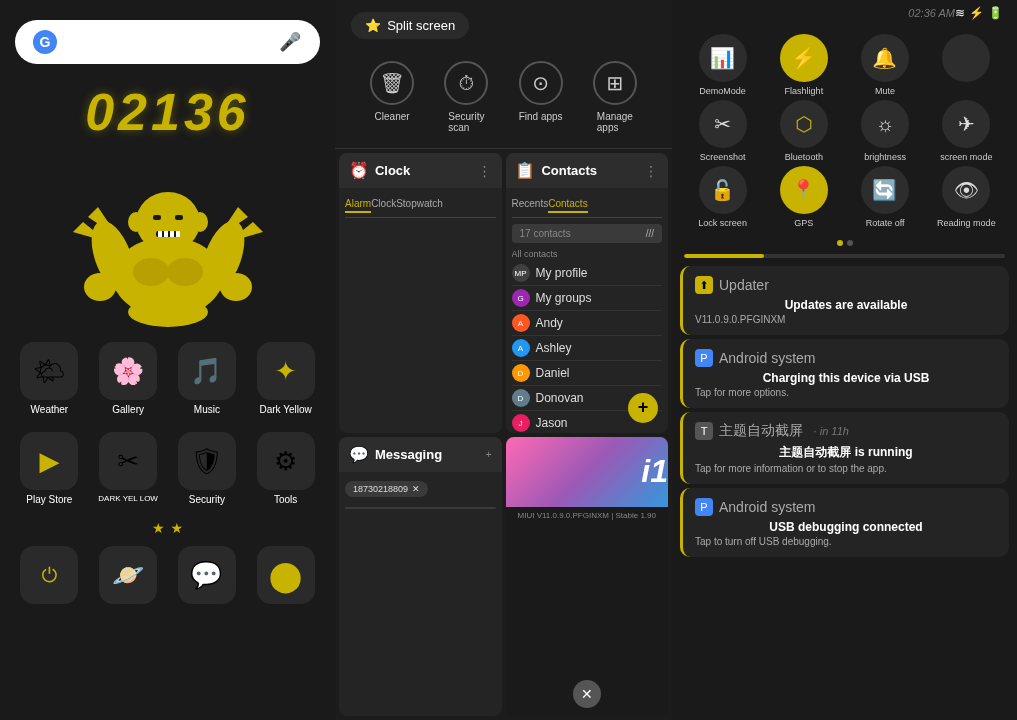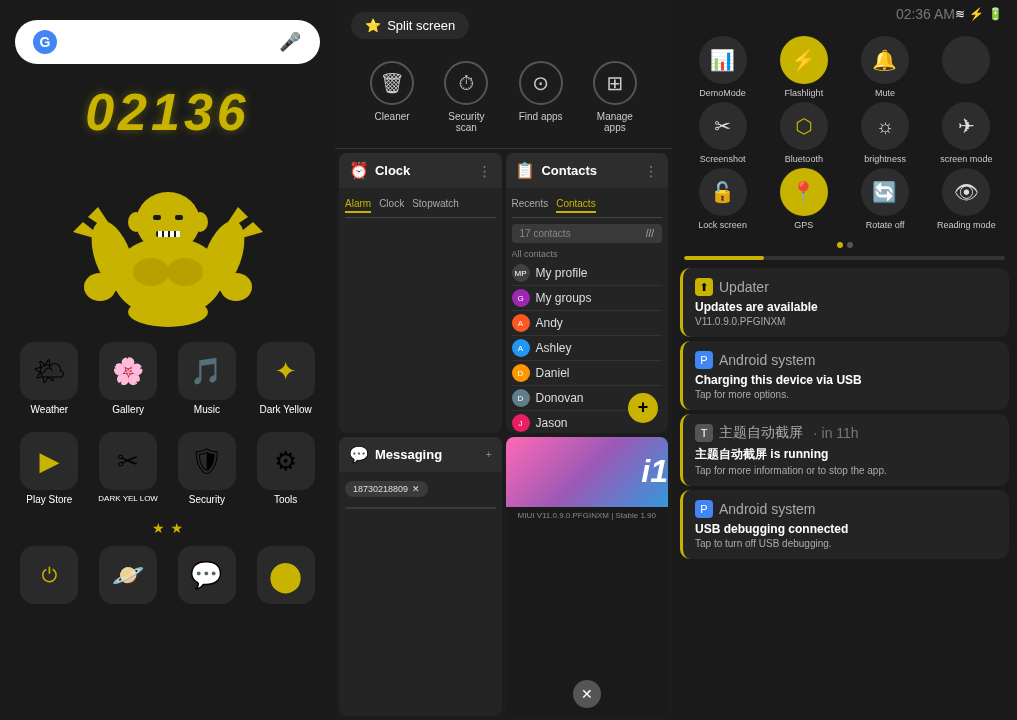--- a/index.html
+++ b/index.html
@@ -166,21 +166,21 @@
       border-radius: 50%;
       border: 2px solid #555;
       display: flex; align-items: center; justify-content: center;
       font-size: 20px;
       color: #ccc;
     }
 
     .qa-label {
       color: #ccc;
       font-size: 10px;
-      text-align: center;
+      text-align: left;
     }
 
     .split-apps {
       flex: 1;
       display: grid;
       grid-template-columns: 1fr 1fr;
       grid-template-rows: 1fr 1fr;
       gap: 4px;
       padding: 4px;
       overflow: hidden;
@@ -206,21 +206,21 @@
     .card-title { color: #fff; font-size: 13px; font-weight: 600; }
 
     .card-body {
       flex: 1;
       padding: 6px;
       overflow: hidden;
     }
 
     .card-tabs {
       display: flex;
-      gap: 8px;
+      gap: 0;
       padding: 4px 0;
       border-bottom: 1px solid #444;
       margin-bottom: 6px;
     }
 
     .card-tab {
       font-size: 10px;
       color: #aaa;
       cursor: pointer;
       padding-bottom: 2px;
@@ -418,23 +418,23 @@
     }
 
     .notif-app-icon {
       width: 18px; height: 18px;
       border-radius: 4px;
       display: flex; align-items: center; justify-content: center;
       font-size: 11px;
     }
 
     .notif-app-name { color: #aaa; font-size: 14px; }
-    .notif-time { color: #777; font-size: 14px; margin-left: auto; }
-
-    .notif-title { color: #fff; font-size: 12px; font-weight: 700; margin-bottom: 2px; }
+    .notif-time { color: #777; font-size: 11px; margin-left: auto; font-style: italic; }
+
+    .notif-title { color: #fff; font-size: 12px; font-weight: 700; margin-bottom: 2px; text-align: center; }
     .notif-body { color: #aaa; font-size: 10px; }
   </style>
 </head>
 <body>
 
 <div class="panel-home">
   <div class="search-bar">
     <div class="google-g">G</div>
     <span class="mic-icon">🎤</span>
   </div>

